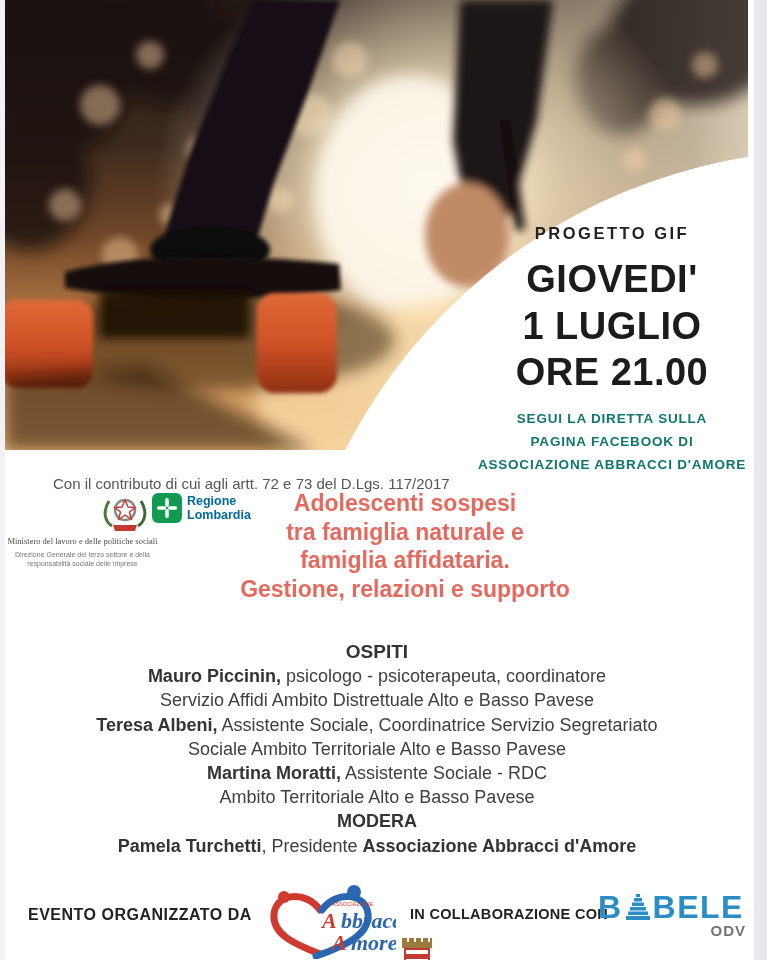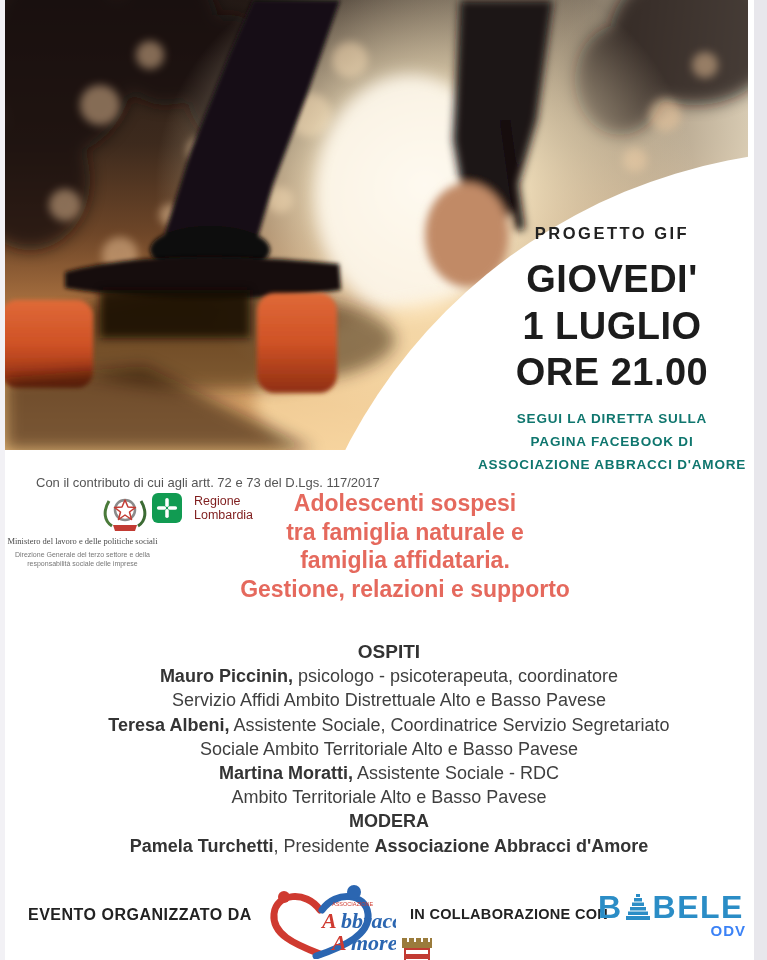--- a/index.html
+++ b/index.html
@@ -14,54 +14,54 @@
   .white-circle{position:absolute;left:285px;top:150px;width:1100px;height:1100px;
                 border-radius:50%;background:#ffffff;z-index:2;}
 
   .event-card{position:absolute;left:462px;top:224px;width:300px;text-align:center;z-index:3;color:#1c1c1c;}
   .event-kicker{font-size:16.5px;font-weight:800;letter-spacing:2.5px;color:#222;}
   .event-title{margin-top:13px;}
   .event-title div{font-size:38px;line-height:46.5px;font-weight:800;letter-spacing:0.5px;color:#1c1c1c;}
   .event-sub{margin-top:11px;}
   .event-sub div{font-size:13.5px;line-height:23.3px;font-weight:700;letter-spacing:0.8px;color:#0f766e;}
 
-  .funding-note{position:absolute;left:36px;top:475px;font-size:13px;color:#555;z-index:3;}
+  .funding-note{position:absolute;left:53px;top:475px;font-size:15px;color:#555;z-index:3;}
 
   .ministry{position:absolute;left:0;top:492px;width:230px;z-index:3;}
   .ministry-emblem{position:absolute;left:100px;top:2px;}
   .ministry-name{position:absolute;left:5px;top:44px;width:155px;display:flex;justify-content:center;
                  font-family:"Liberation Serif","DejaVu Serif",serif;
                  font-size:8.5px;color:#4a4a4a;white-space:nowrap;}
   .ministry-dep{position:absolute;left:5px;top:58px;width:155px;text-align:center;
                 font-size:7px;line-height:9px;color:#777;}
 
   .lombardia{position:absolute;left:152px;top:493px;z-index:3;display:flex;align-items:flex-start;}
   .lomb-square{width:30px;height:30px;border-radius:6px;background:#119b52;display:flex;
                align-items:center;justify-content:center;}
-  .lomb-text{margin-left:12px;margin-top:1px;font-size:12.5px;line-height:14px;color:#7f1d1d;font-weight:400;}
+  .lomb-text{margin-left:5px;margin-top:1px;font-size:12.5px;line-height:14px;color:#0369a1;font-weight:700;}
 
   .theme-title{position:absolute;left:150px;top:489px;width:510px;text-align:center;z-index:3;}
   .theme-title div{font-size:23px;line-height:28.5px;font-weight:600;color:#e5695d;}
 
-  .speakers{position:absolute;left:28px;top:640px;width:722px;text-align:center;z-index:3;color:#3f3f3f;}
+  .speakers{position:absolute;left:16px;top:640px;width:722px;text-align:center;z-index:3;color:#3f3f3f;}
   .speakers-heading{font-size:19px;line-height:24.2px;font-weight:800;color:#333;}
   .speaker-line{font-size:18px;line-height:24.2px;}
   .speaker-line span.b{font-weight:700;color:#343434;}
 
   .footer-organized{position:absolute;left:28px;top:906px;font-size:16px;font-weight:800;
                     letter-spacing:0.5px;color:#222;z-index:3;}
   .footer-collab{position:absolute;left:410px;top:906px;font-size:14.5px;font-weight:800;
                  letter-spacing:0.3px;color:#222;z-index:3;}
 
   .abbracci-logo{position:absolute;left:246px;top:884px;z-index:3;}
   .babele{position:absolute;left:598px;top:890px;width:148px;z-index:3;}
   .babele-word{display:flex;align-items:center;justify-content:flex-start;}
   .babele-word span{font-size:32px;font-weight:800;letter-spacing:1.5px;color:#2b8dc6;line-height:34px;}
   .babele-tower{margin:2px 1px 0 1px;}
-  .babele-sub{text-align:right;font-size:15px;font-weight:800;color:#3b82f6;letter-spacing:1px;margin-top:-2px;}
+  .babele-sub{text-align:right;font-size:15px;font-weight:800;color:#737373;letter-spacing:1px;margin-top:-2px;}
 
   .crest{position:absolute;left:396px;top:938px;z-index:3;}
 </style>
 </head>
 <body>
 
 <div class="page">
 
   <div class="photo-area">
     <svg viewBox="0 0 743 450" width="743" height="450" preserveAspectRatio="none">

